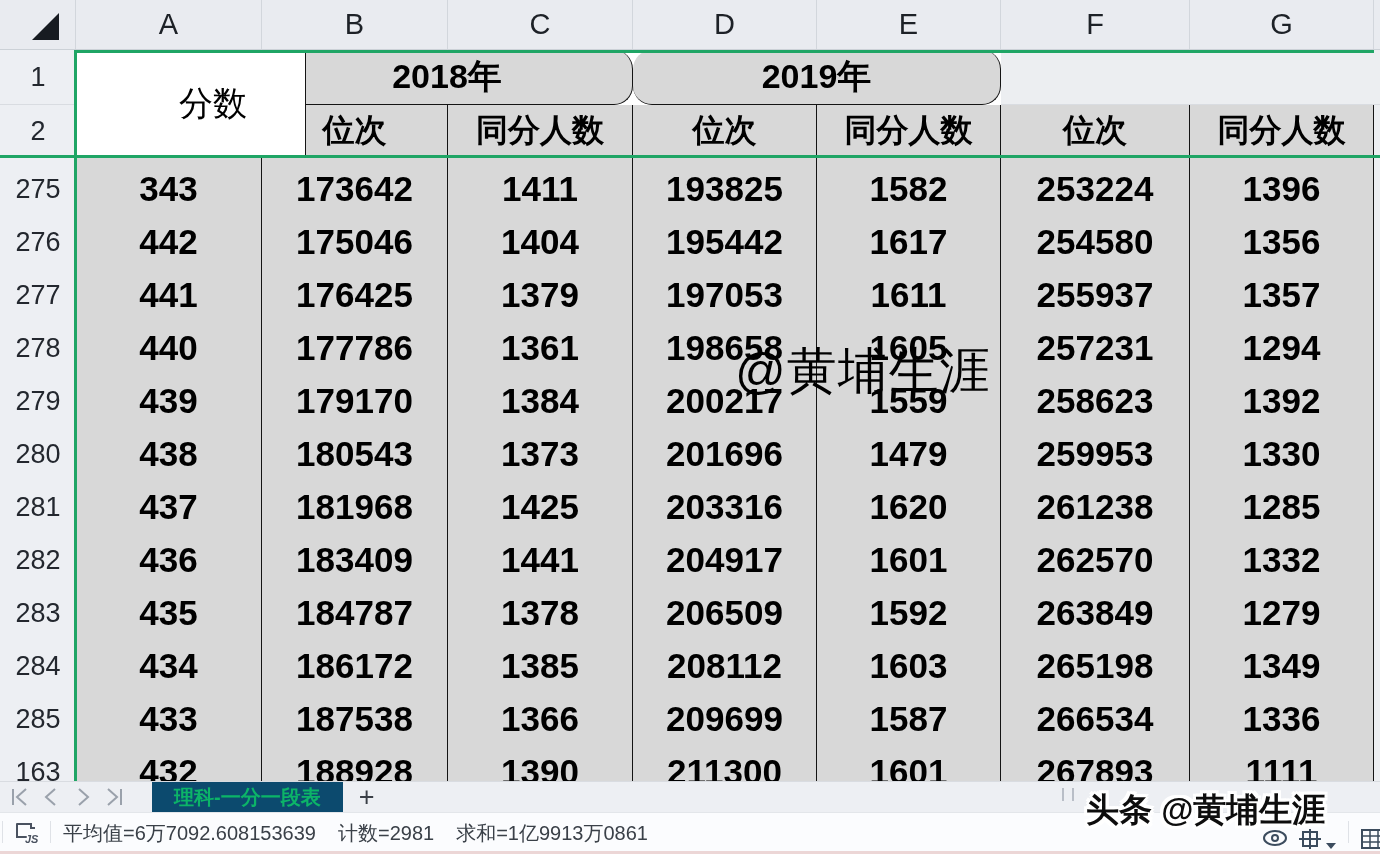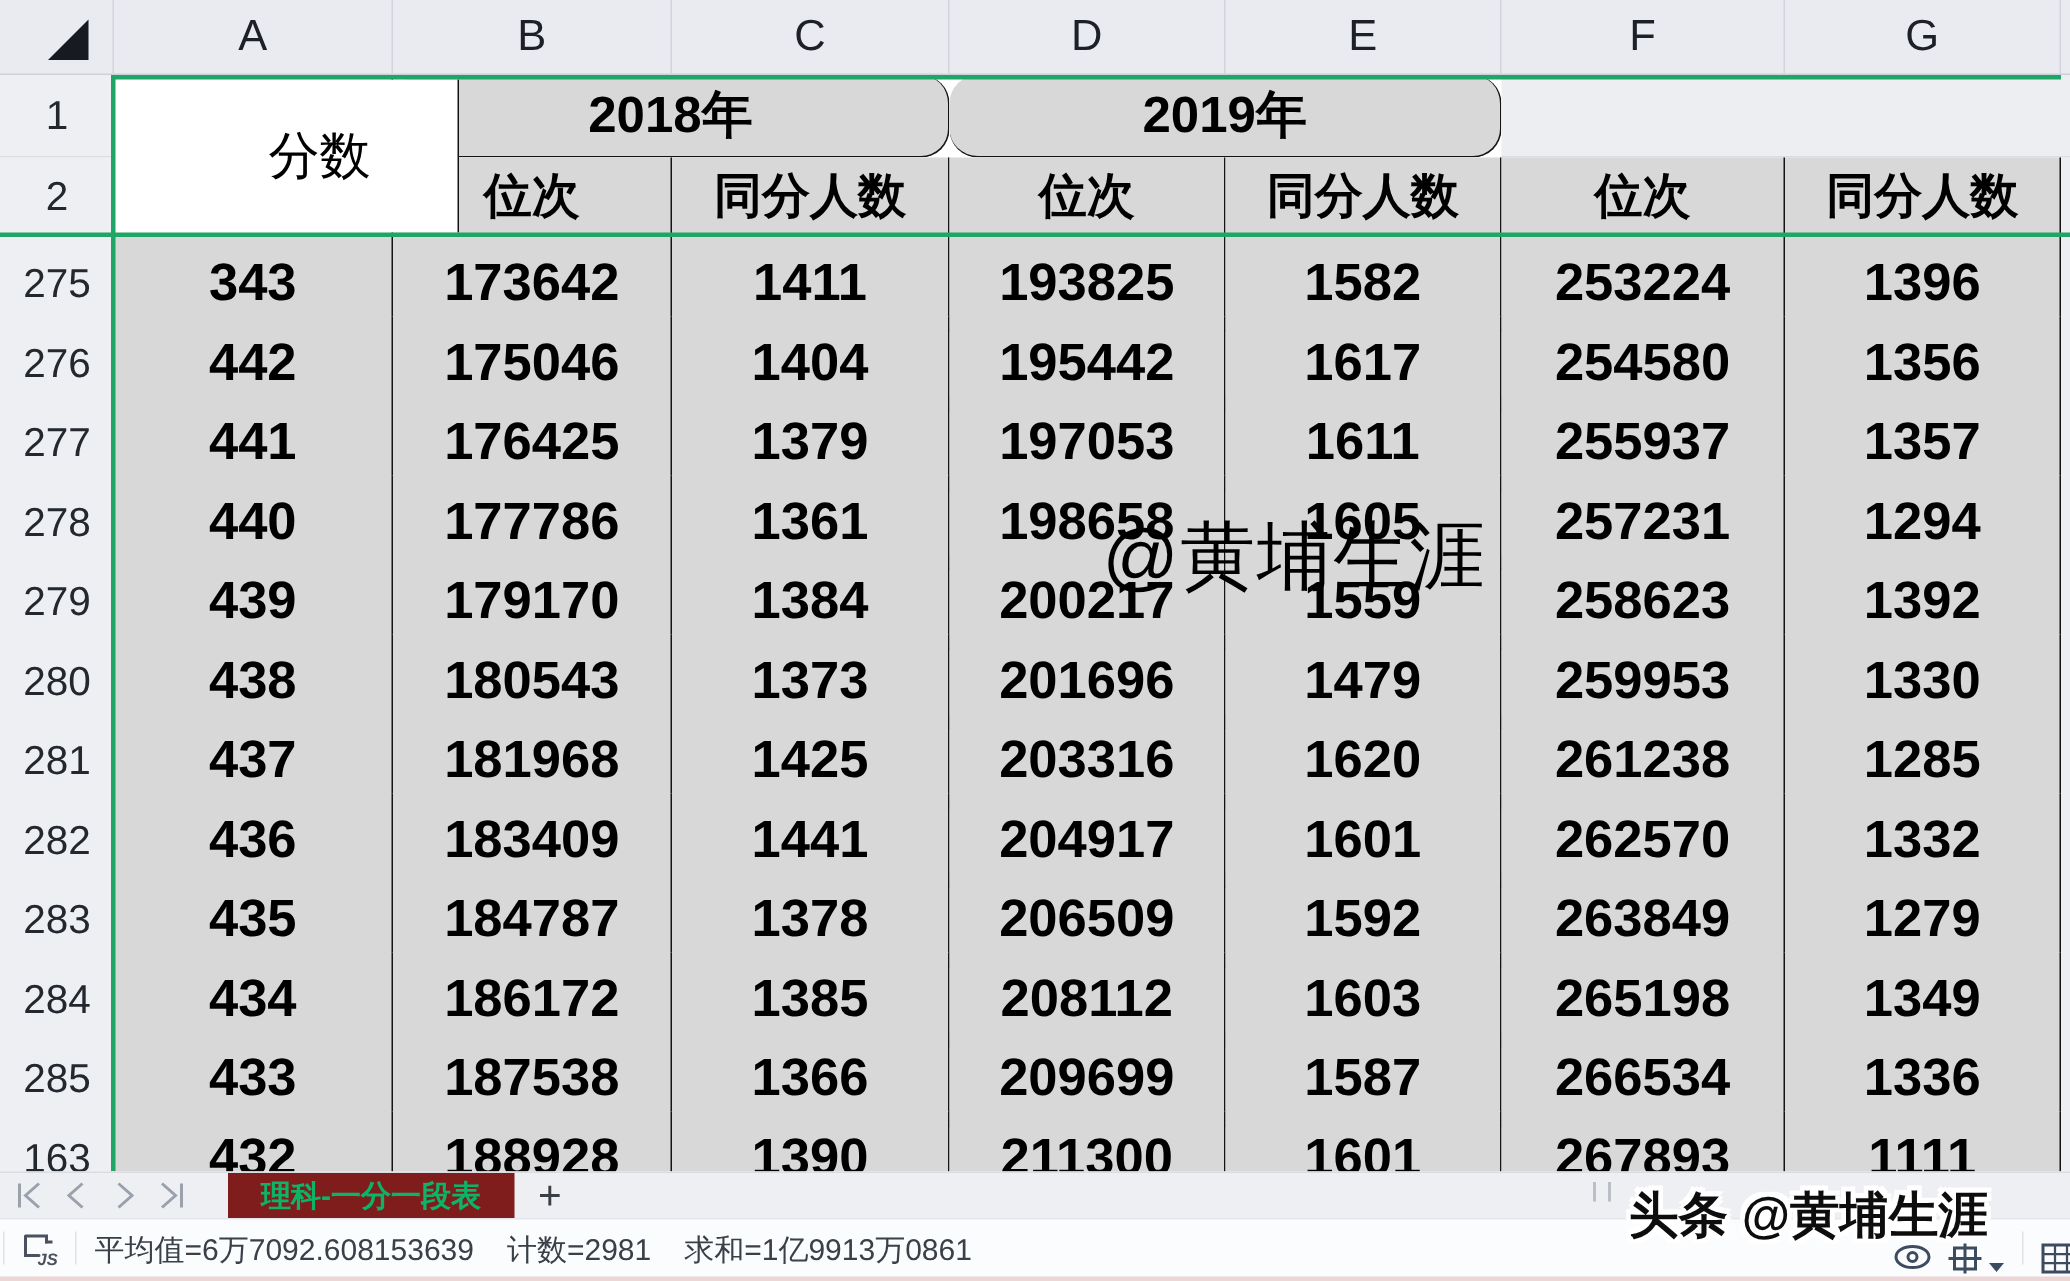--- a/index.html
+++ b/index.html
@@ -44,21 +44,21 @@
   .gl-left{left:74px;top:50px;width:3px;height:731px;}
   .gl-freeze{left:0;top:155px;width:1380px;height:3px;}
   
   .wm-red{position:absolute;left:735px;top:338px;z-index:20;
     font-size:50px;font-weight:400;color:#000000;letter-spacing:1px;white-space:nowrap;}
   
   .tabbar{position:absolute;left:0;top:781px;width:1380px;height:31px;background:#edeff3;
     border-top:1px solid #d9dce1;box-sizing:border-box;display:flex;align-items:center;z-index:30;}
   .navbtn{width:26px;height:22px;margin-left:6px;display:flex;align-items:center;justify-content:center;}
   .navbtn svg{display:block;}
-  .sheettab{margin-left:24px;height:31px;padding:0 22px;background:#7f1d1d;display:flex;align-items:center;justify-content:center;
+  .sheettab{margin-left:24px;height:31px;padding:0 22px;background:#0c4a6e;display:flex;align-items:center;justify-content:center;
     font-weight:700;font-size:20px;color:#0cb468;white-space:nowrap;}
   .addsheet{margin-left:16px;font-size:27px;color:#3a3f46;font-weight:400;line-height:27px;}
   .scrollgrip{position:absolute;left:1062px;top:6px;width:8px;height:13px;
     border-left:2px solid #b9bec7;border-right:2px solid #b9bec7;}
   
   .statusbar{position:absolute;left:0;top:812px;width:1380px;height:39px;background:#fbfcfe;
     border-top:1px solid #e3e6ea;box-sizing:border-box;z-index:30;}
   .sb-sep{position:absolute;top:8px;width:1px;height:22px;background:#dfe2e7;}
   .jsicon{position:absolute;left:13px;top:8px;}
   .sb-text{position:absolute;left:63px;top:7px;font-size:20px;color:#3a4048;white-space:nowrap;}

